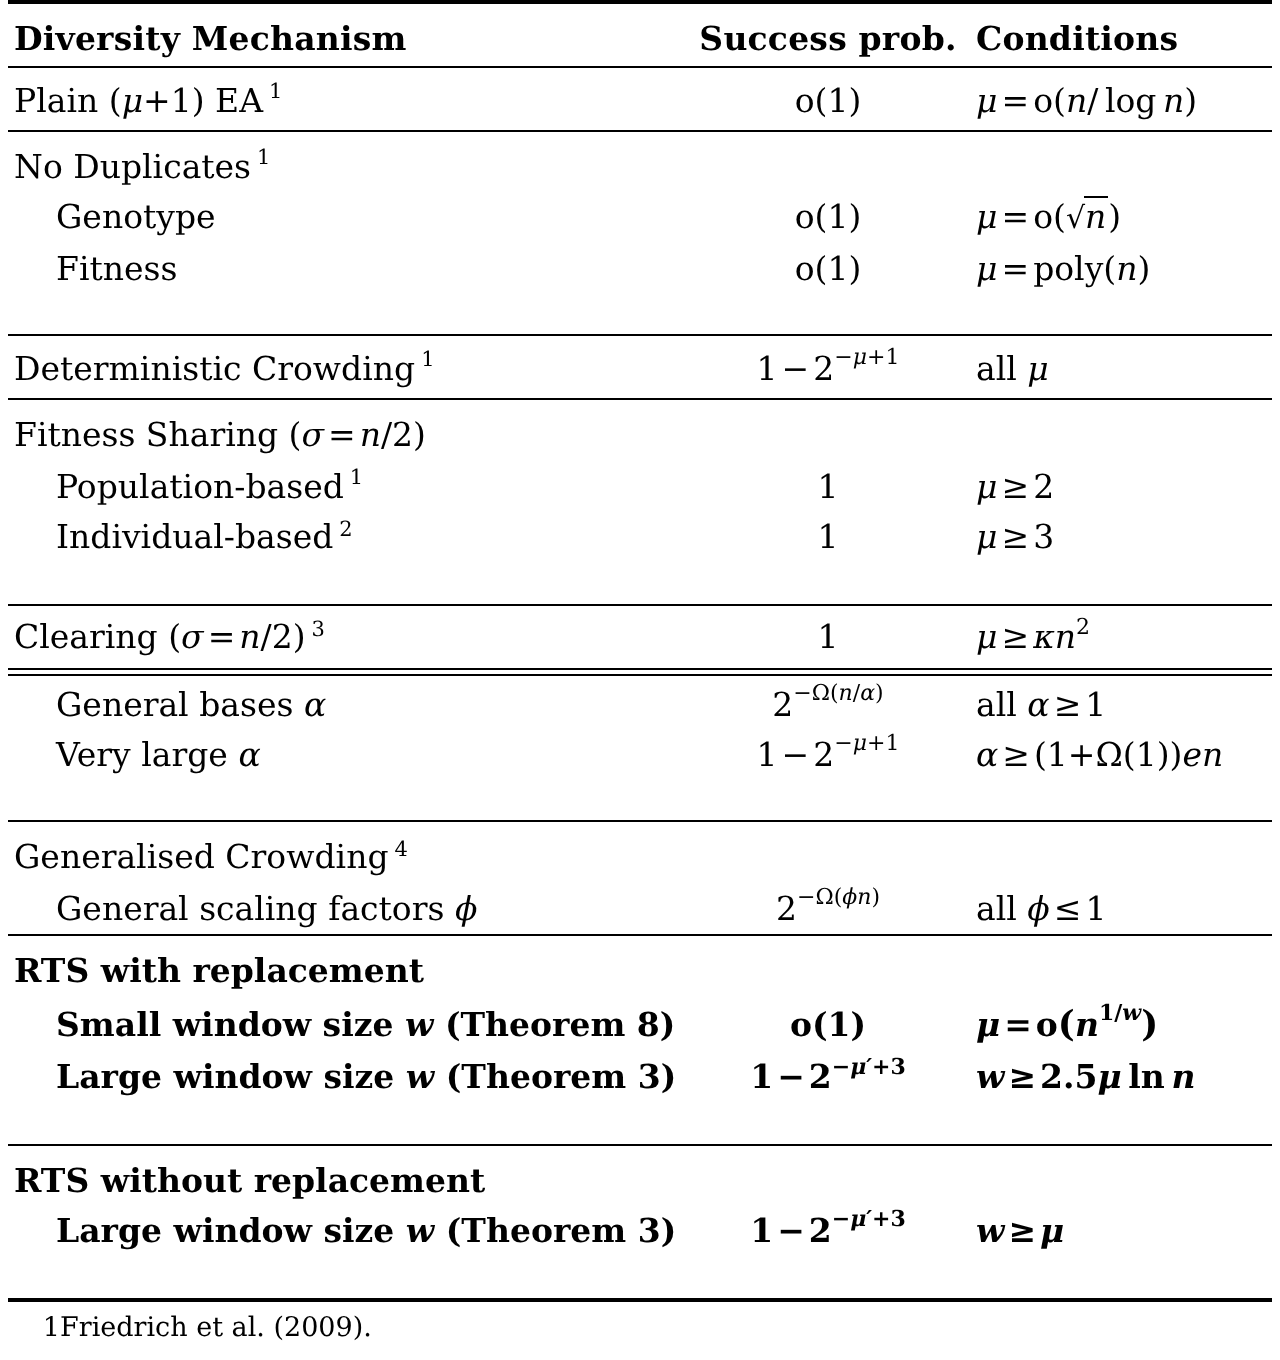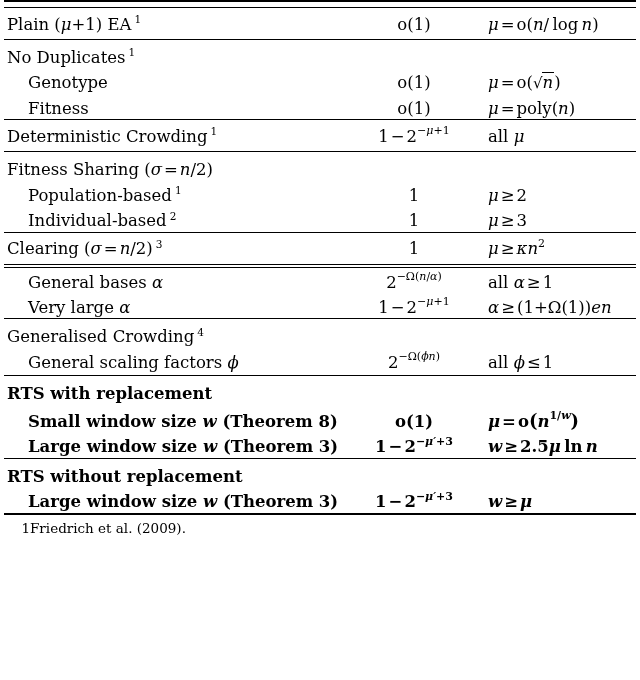--- a/index.html
+++ b/index.html
@@ -59,21 +59,21 @@
   .r td {
     font-size: 16.5px;
     line-height: 1.30;
     padding: 2.0px 0 2.0px 0;
   }
   .r .mech { text-align: left; padding-left: 3px; white-space: nowrap; }
   .r .prob { text-align: center; white-space: nowrap; }
   .r .cond { text-align: left; padding-left: 4px; white-space: nowrap; }
 
   .r.group-first td { padding-top: 5px; margin-left: 33px; }
-  .r.group-last  td { padding-bottom: 0; }
+  .r.group-last  td { padding-bottom: 22px; }
   .r.single td { padding-top: 3.5px; padding-bottom: 4px; }
 
   .indent { padding-left: 24px !important; }
   .bold td, td.bold { font-weight: bold; }
 
   
   .mi { font-style: italic; font-family: "DejaVu Serif","Liberation Serif",serif; }
   .op { padding: 0 2px; }
 
   sup.ref {
@@ -146,20 +146,25 @@
     <colgroup>
       <col class="c-mech">
         <col class="c-prob">
         <col class="c-cond">
     </colgroup>
     <tbody>
 
       <tr class="rule-top spacer-top">
         <td colspan="3"></td>
       </tr>
+      <tr class="hdr">
+        <td class="h-mech">Diversity Mechanism</td>
+        <td class="h-prob">Success prob.</td>
+        <td class="h-cond">Conditions</td>
+      </tr>
 
       <tr class="rule-mid">
           <td colspan="3" style="height:2px"></td>
         </tr>
       <tr class="r single">
         <td class="mech"><span>Plain (</span><span class="mi">μ</span><span>+1) EA</span><sup class="ref">1</sup></td>
         <td class="prob"><span>o(1)</span></td>
         <td class="cond"><span class="mi">μ</span><span class="op">=</span>o(<span class="mi">n</span>/ <span>log</span> <span class="mi">n</span>)</td>
       </tr>
 

